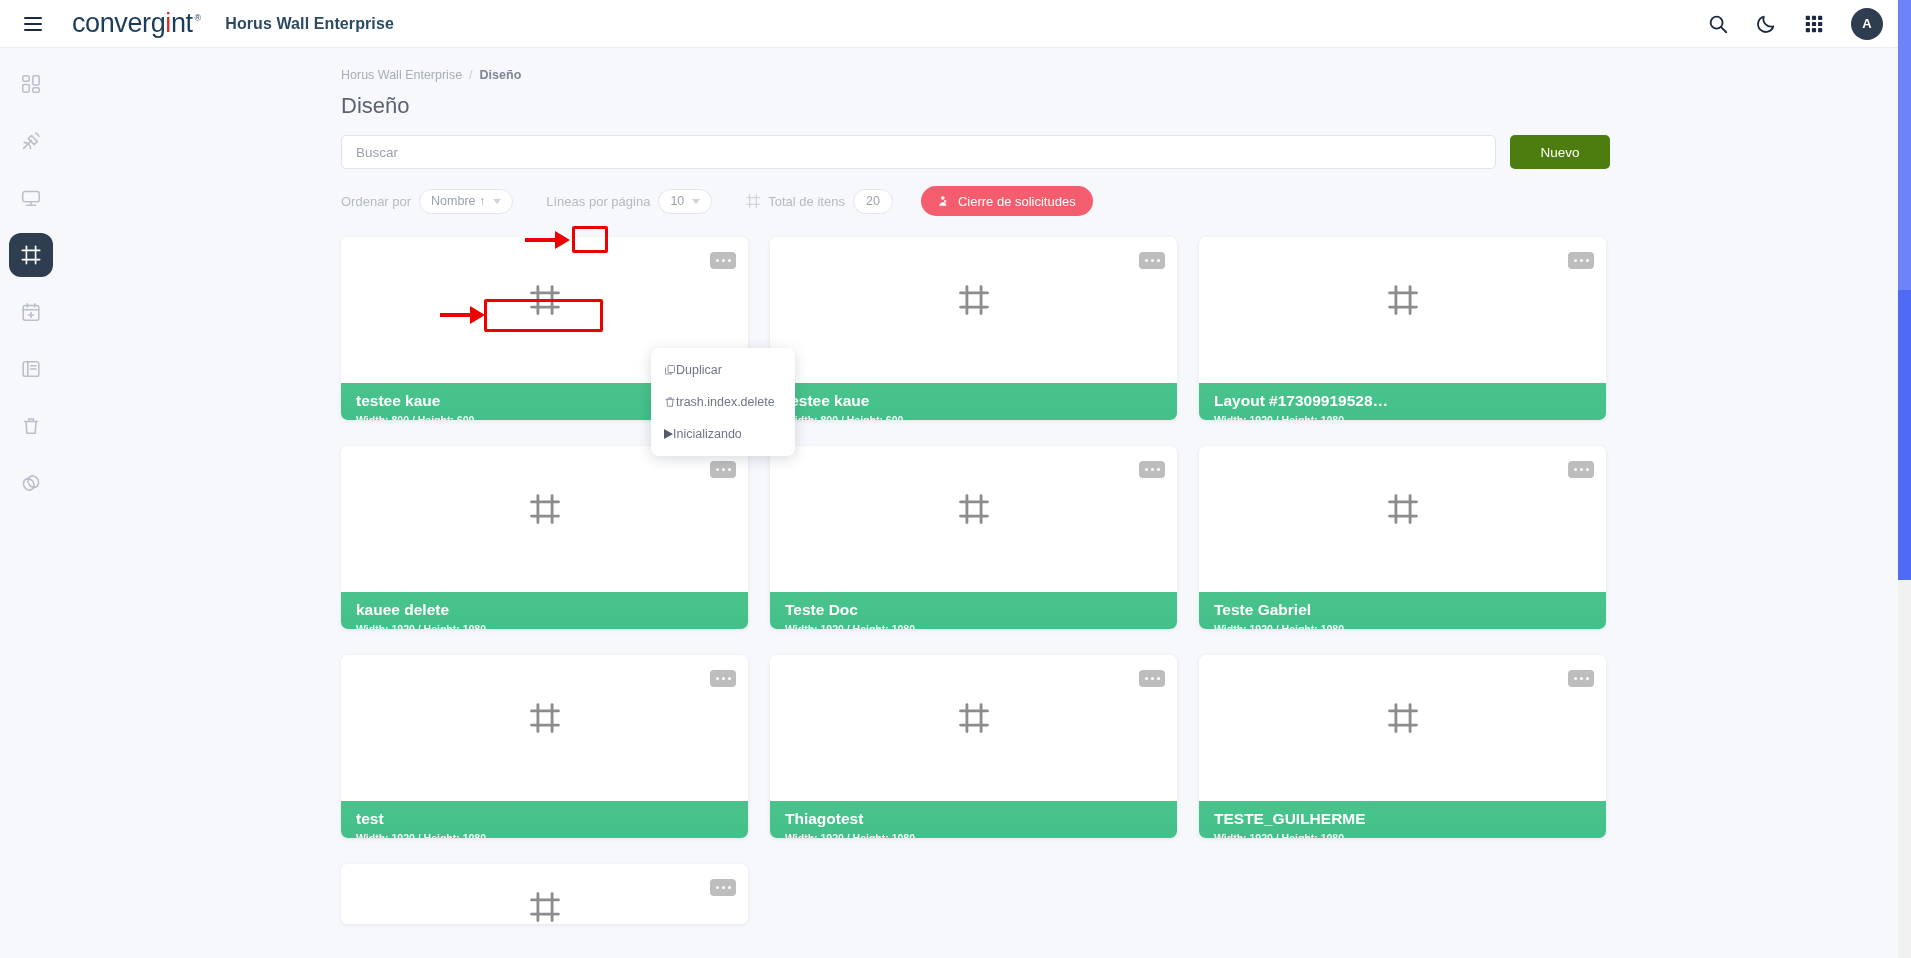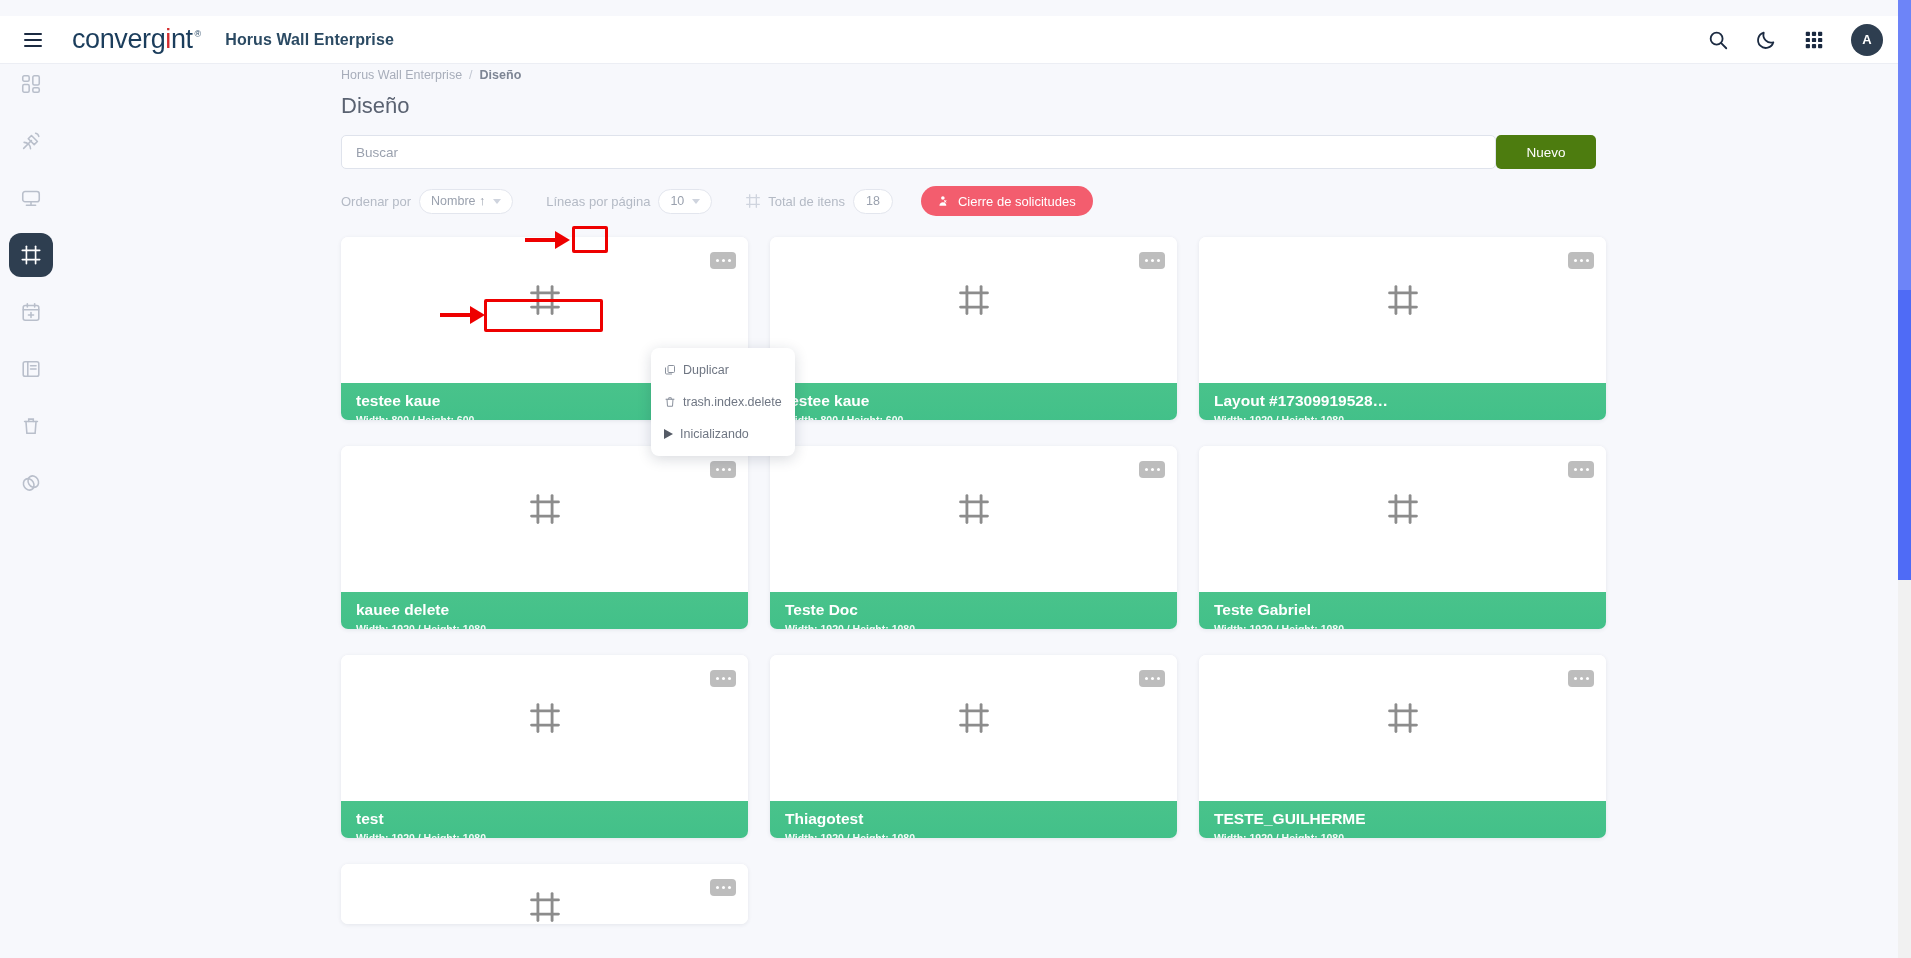--- a/index.html
+++ b/index.html
@@ -6,21 +6,21 @@
   * { box-sizing: border-box; margin: 0; padding: 0; }
   html, body {
     width: 1911px; height: 958px;
     overflow: hidden;
     font-family: "Liberation Sans", sans-serif;
     background: #f7f8fc;
   }
 
   
   .topbar{
-    position:absolute; top:16px; left:0; width:1911px; height:48px;
+    position:absolute; top:0; left:0; width:1911px; height:48px;
     background:#ffffff; border-bottom:1px solid #eceef4;
     display:flex; align-items:center; z-index:40;
   }
   .hamburger{
     width:38px; height:38px; margin-left:14px;
     display:flex; flex-direction:column; justify-content:center;
     align-items:center; gap:4px; cursor:pointer; border-radius:6px;
   }
   .hamburger i{ display:block; width:18px; height:2px; background:#1b2a41; border-radius:2px;}
   .logo-wrap{ margin-left:20px; display:flex; align-items:flex-end; }
@@ -69,21 +69,21 @@
     display:flex; gap:7px; align-items:center;
   }
   .crumb .sep{ color:#c2c7d2; }
   .crumb .cur{ color:#7d8594; font-weight:700; }
   .crumb a{ color:#a7adba; text-decoration:none; cursor:pointer;}
   .page-title{
     margin:11px 0 0 280px; font-size:22px; font-weight:400; color:#5a6271;
   }
 
   .searchrow{
-    margin:16px 0 0 280px; display:flex; align-items:center; 
+    margin:16px 0 0 280px; display:flex; align-items:center; gap:14px;
   }
   .search-input{
     width:1155px; height:34px; border:1px solid #dfe3ec; border-radius:5px;
     background:#fff; padding:0 14px; font-size:13.5px; color:#333;
     font-family:"Liberation Sans", sans-serif; outline:none;
   }
   .search-input::placeholder{ color:#9aa1ae; }
   .btn-new{
     width:100px; height:34px; border:none; border-radius:5px;
     background:#4d7c0f; color:#fff; font-size:13.5px; cursor:pointer;
@@ -149,21 +149,21 @@
   .card.partial{ height:60px; }
   .card.partial .card-body{ height:60px; align-items:flex-end; padding-bottom:0;}
 
   
   .ctxmenu{
     position:absolute; left:590px; top:300px; width:144px;
     background:#fff; border-radius:8px; box-shadow:0 3px 14px rgba(25,35,60,.17);
     padding:6px 0; z-index:60;
   }
   .ctxitem{
-    height:32px; display:flex; align-items:center; gap:7px;
+    height:32px; display:flex; align-items:center; 
     padding:0 13px; font-size:12.5px; color:#6f7683; cursor:pointer;
     white-space:nowrap;
   }
   .ctxitem svg{width:12px;height:12px;display:block;color:#8a919d;}
   .ctxitem .tri{
     width:0;height:0;border-left:9px solid #555b66;
     border-top:5px solid transparent;border-bottom:5px solid transparent;
   }
 
   
@@ -337,21 +337,21 @@
     <span class="frame-mini">
       <svg viewBox="0 0 24 24" fill="none" stroke="currentColor" stroke-width="2" stroke-linecap="round">
         <line x1="7" y1="2.5" x2="7" y2="21.5"></line>
           <line x1="17" y1="2.5" x2="17" y2="21.5"></line>
         <line x1="2.5" y1="7" x2="21.5" y2="7"></line>
           <line x1="2.5" y1="17" x2="21.5" y2="17"></line>
       </svg>
     </span>
     <span class="flabel">Total de itens</span>
     <div class="pill">
-      <span>18</span>
+      <span>20</span>
     </div>
 
     <button class="btn-close">
       <span>
         <svg viewBox="0 0 24 24" fill="currentColor">
           <circle cx="9" cy="5.5" r="3.3"></circle>
           <path d="M2.6 20c0-3.9 2.9-6.6 6.4-6.6s6.4 2.7 6.4 6.6z"></path>
           <path d="M16.4 3.2l1.4-1.4 2.1 2.1 2.1-2.1 1.4 1.4-2.1 2.1 2.1 2.1-1.4 1.4-2.1-2.1-2.1 2.1-1.4-1.4 2.1-2.1z" transform="translate(-1,8) scale(0.72)"></path>
         </svg>
       </span>

